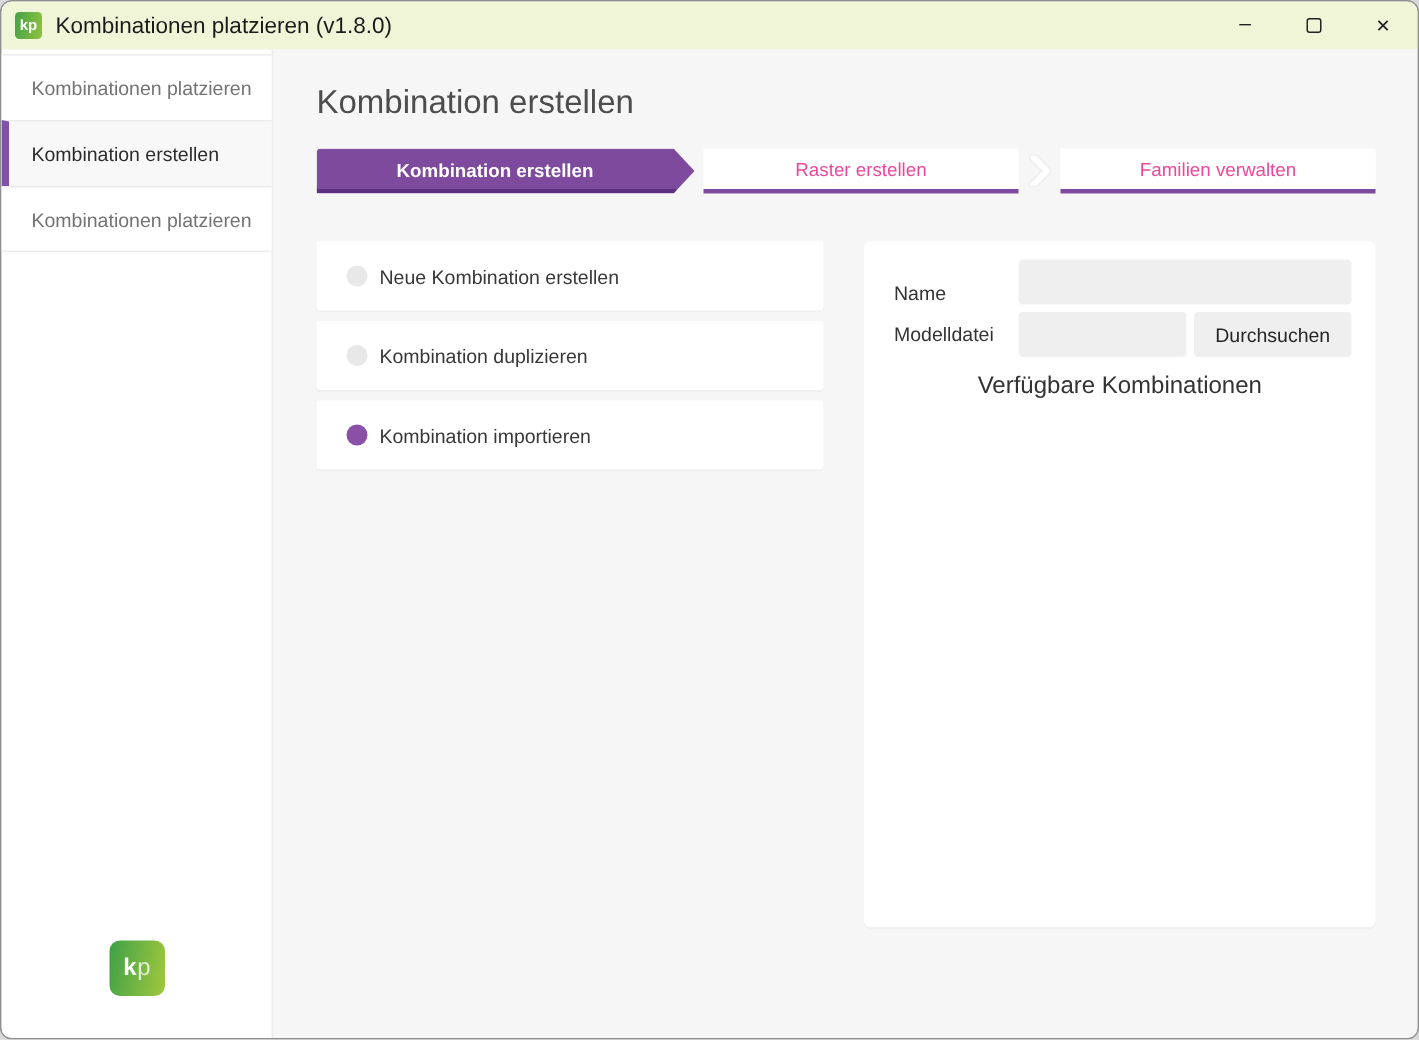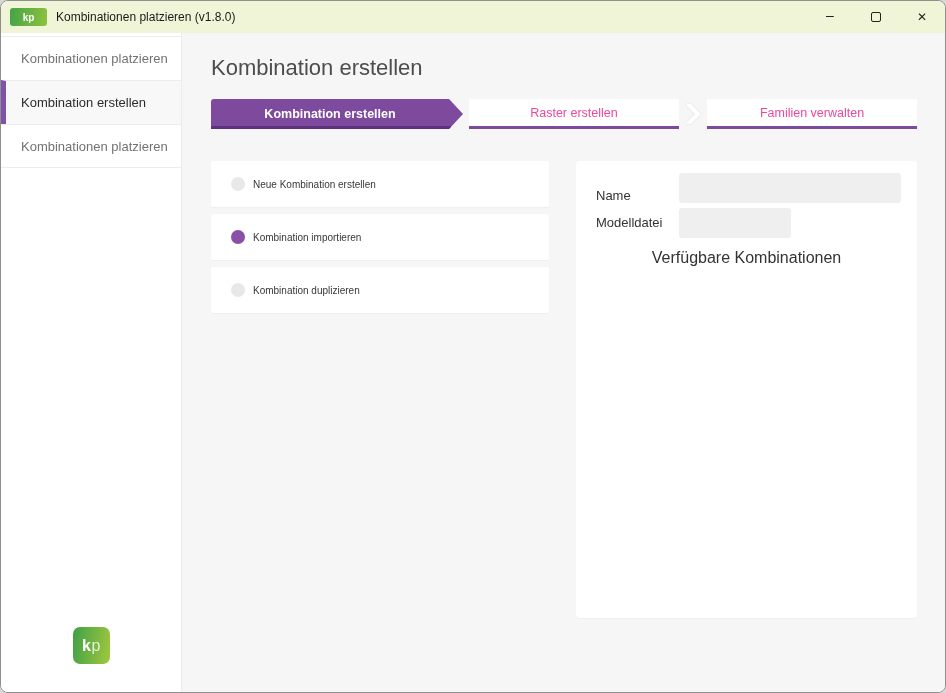--- a/index.html
+++ b/index.html
@@ -8,26 +8,26 @@
     position:relative; width:946px; height:693px; margin:0 auto;
     background:#f6f6f6; border:1px solid #8f8f8f; border-radius:8px;
     overflow:hidden;
   }
   
   .titlebar {
     position:absolute; top:0; left:0; width:100%; height:32px;
     background:#f1f5d8; display:flex; align-items:center;
   }
   .app-icon {
-    width:37px; height:18px; margin-left:9px; border-radius:3px;
+    width:18px; height:18px; margin-left:9px; border-radius:3px;
     background:linear-gradient(100deg,#44a247,#8fc23f);
     color:#fff; font-size:10px; font-weight:700;
     display:flex; align-items:center; justify-content:center;
   }
-  .window-title { margin-left:9px; font-size:12px; color:#1b1b1b; }
+  .window-title { margin-left:9px; font-size:15px; color:#1b1b1b; }
   .titlebar-controls { margin-left:auto; display:flex; height:100%; }
   .tb-btn {
     width:46px; height:100%; display:flex; align-items:center; justify-content:center;
     color:#222; cursor:default;
   }
   .min-glyph { font-size:14px; line-height:1; transform:translateY(-2px); }
   .max-glyph { width:10px; height:10px; border:1px solid #222; border-radius:2px; }
   .close-glyph { font-size:12px; line-height:1; }
   
   .sidebar {
@@ -81,21 +81,21 @@
   .step-gap-chevron svg { filter:drop-shadow(0 0 1px rgba(0,0,0,0.10)); }
   
   .options { position:absolute; left:29px; top:128px; width:338px; }
   .option-card {
     height:46px; margin-bottom:7px; background:#ffffff; border-radius:2px;
     display:flex; align-items:center; padding-left:20px; cursor:default;
     box-shadow:0 1px 1px rgba(0,0,0,0.03);
   }
   .radio { width:14px; height:14px; border-radius:50%; background:#e8e8e8; flex:none; }
   .option-card.selected .radio { background:#8a4fa6; }
-  .option-label { margin-left:8px; font-size:10px; color:#383838; }
+  .option-label { margin-left:8px; font-size:13px; color:#383838; }
   
   .panel {
     position:absolute; left:394px; top:128px; width:341px; height:457px;
     background:#ffffff; border-radius:4px; box-shadow:0 1px 1px rgba(0,0,0,0.03);
   }
   .form-label { position:absolute; left:20px; height:30px; line-height:30px; font-size:13px; color:#333; }
   .lbl-name { top:20px; }
   .lbl-model { top:47px; }
   .txt-input {
     position:absolute; height:30px; background:#efefef; border:none; border-radius:3px;
@@ -181,33 +181,34 @@
       <div class="step step-rest">
         <span>Familien verwalten</span>
       </div>
     </div>
 
     <div class="options">
       <div class="option-card">
         <span class="radio"></span>
         <span class="option-label">Neue Kombination erstellen</span>
       </div>
+      <div class="option-card">
+        <span class="radio"></span>
+        <span class="option-label">Kombination duplizieren</span>
+      </div>
       <div class="option-card selected">
         <span class="radio"></span>
         <span class="option-label">Kombination importieren</span>
-      </div>
-      <div class="option-card">
-        <span class="radio"></span>
-        <span class="option-label">Kombination duplizieren</span>
       </div>
     </div>
 
     <div class="panel">
       <div class="form-label lbl-name">Name</div>
       <input class="txt-input inp-name" type="text" value="" style="">
       <div class="form-label lbl-model">Modelldatei</div>
       <input class="txt-input inp-model" type="text" value="" style="">
+      <button class="browse-btn">Durchsuchen</button>
       <div class="avail-heading">Verfügbare Kombinationen</div>
     </div>
 
 
   </div>
 </div>
 
 </body></html>

